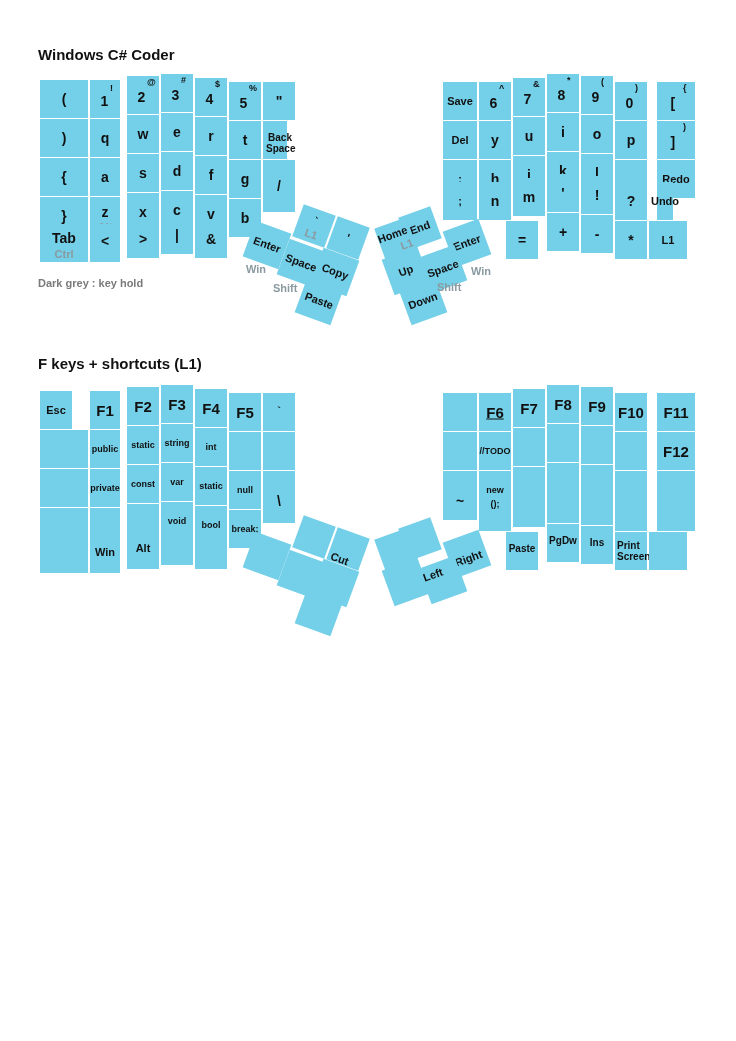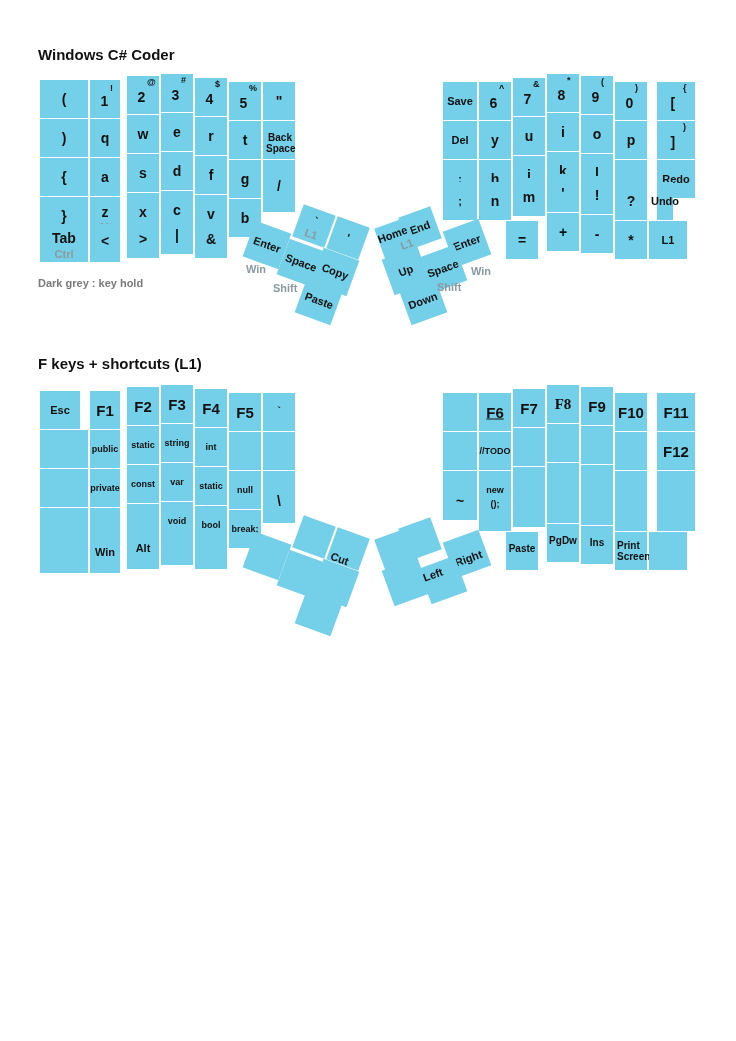--- a/index.html
+++ b/index.html
@@ -80,21 +80,21 @@
   </div>
   <div class="key" style="left:161px;top:113px;width:32px;height:38px;">
     <span class="lbl main ctr" style="left:50%;top:50%;">e</span>
   </div>
   <div class="key" style="left:195px;top:117px;width:32px;height:38px;">
     <span class="lbl main ctr" style="left:50%;top:50%;">r</span>
   </div>
   <div class="key" style="left:229px;top:121px;width:32px;height:38px;">
     <span class="lbl main ctr" style="left:50%;top:50%;">t</span>
   </div>
-  <div class="key" style="left:263px;top:121px;width:32px;height:38px;">
+  <div class="key" style="left:263px;top:121px;width:24px;height:38px;">
     <span class="lbl main xs" style="left:3px;top:11px;width:28px;white-space:normal;text-align:center;line-height:11px;">Back Space</span>
   </div>
 
   <div class="key" style="left:40px;top:158px;width:48px;height:38px;">
     <span class="lbl main ctr" style="left:50%;top:50%;">{</span>
   </div>
   <div class="key" style="left:90px;top:158px;width:30px;height:38px;">
     <span class="lbl main ctr" style="left:50%;top:50%;">a</span>
   </div>
   <div class="key" style="left:127px;top:154px;width:32px;height:38px;">
@@ -306,21 +306,21 @@
     <span class="lbl main sm ctr" style="left:50%;top:50%;">Down</span>
   </div>
   <span class="lbl grey" style="left:471px;top:266px;">Win</span>
   <span class="lbl grey" style="left:437px;top:282px;">Shift</span>
 </div>
 
 <div class="layer-title" style="left:38px;top:355px;">F keys + shortcuts (L1)</div>
 
 <div class="kb">
 
-  <div class="key" style="left:40px;top:391px;width:40px;height:38px;">
+  <div class="key" style="left:40px;top:391px;width:32px;height:38px;">
     <span class="lbl main sm ctr" style="left:50%;top:50%;">Esc</span>
   </div>
   <div class="key" style="left:90px;top:391px;width:30px;height:38px;">
     <span class="lbl fk ctr" style="left:50%;top:50%;">F1</span>
   </div>
   <div class="key" style="left:127px;top:387px;width:32px;height:38px;">
     <span class="lbl fk ctr" style="left:50%;top:50%;">F2</span>
   </div>
   <div class="key" style="left:161px;top:385px;width:32px;height:38px;">
     <span class="lbl fk ctr" style="left:50%;top:50%;">F3</span>
@@ -442,21 +442,21 @@
   <div class="key" style="left:443px;top:393px;width:34px;height:38px;">
     <span class="lbl main sm ctr" style="left:50%;top:50%;"></span>
   </div>
   <div class="key" style="left:479px;top:393px;width:32px;height:38px;">
     <span class="lbl fk ctr" style="left:50%;top:50%;text-decoration:underline;">F6</span>
   </div>
   <div class="key" style="left:513px;top:389px;width:32px;height:38px;">
     <span class="lbl fk ctr" style="left:50%;top:50%;">F7</span>
   </div>
   <div class="key" style="left:547px;top:385px;width:32px;height:38px;">
-    <span class="lbl fk ctr" style="left:50%;top:50%;font-family:Liberation Serif, serif;">F8</span>
+    <span class="lbl fk ctr" style="left:50%;top:50%;">F8</span>
   </div>
   <div class="key" style="left:581px;top:387px;width:32px;height:38px;">
     <span class="lbl fk ctr" style="left:50%;top:50%;">F9</span>
   </div>
   <div class="key" style="left:615px;top:393px;width:32px;height:38px;">
     <span class="lbl fk ctr" style="left:50%;top:50%;">F10</span>
   </div>
   <div class="key" style="left:657px;top:393px;width:38px;height:38px;">
     <span class="lbl fk ctr" style="left:50%;top:50%;">F11</span>
   </div>

